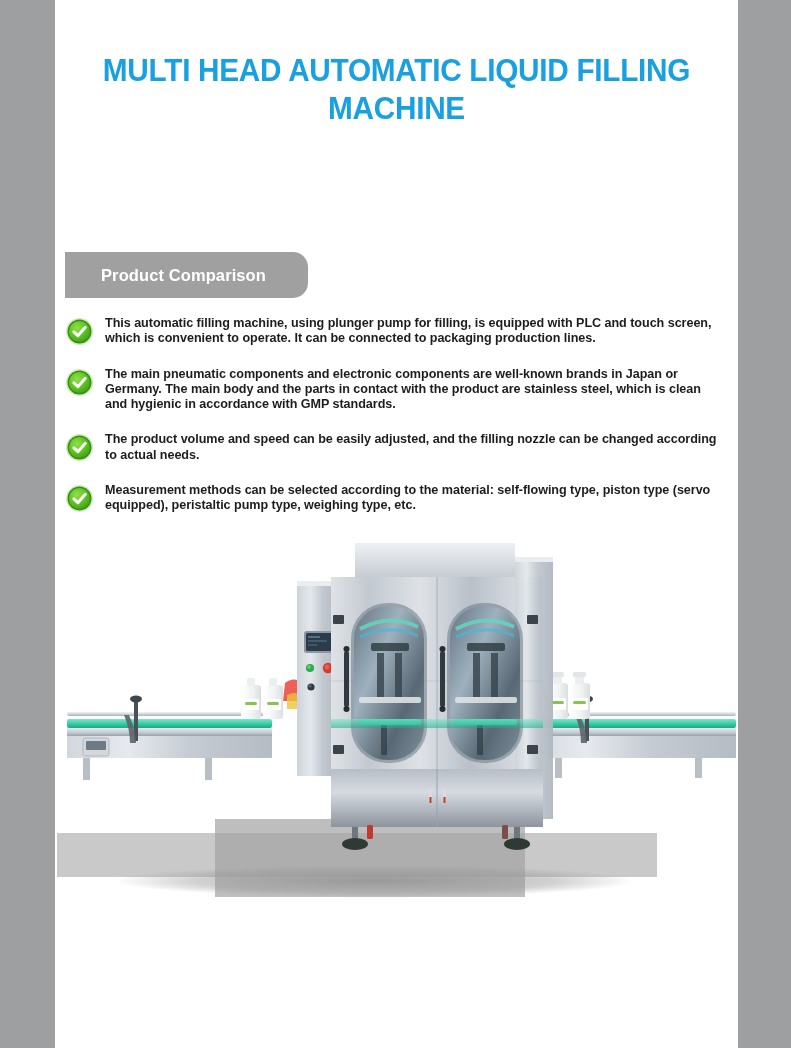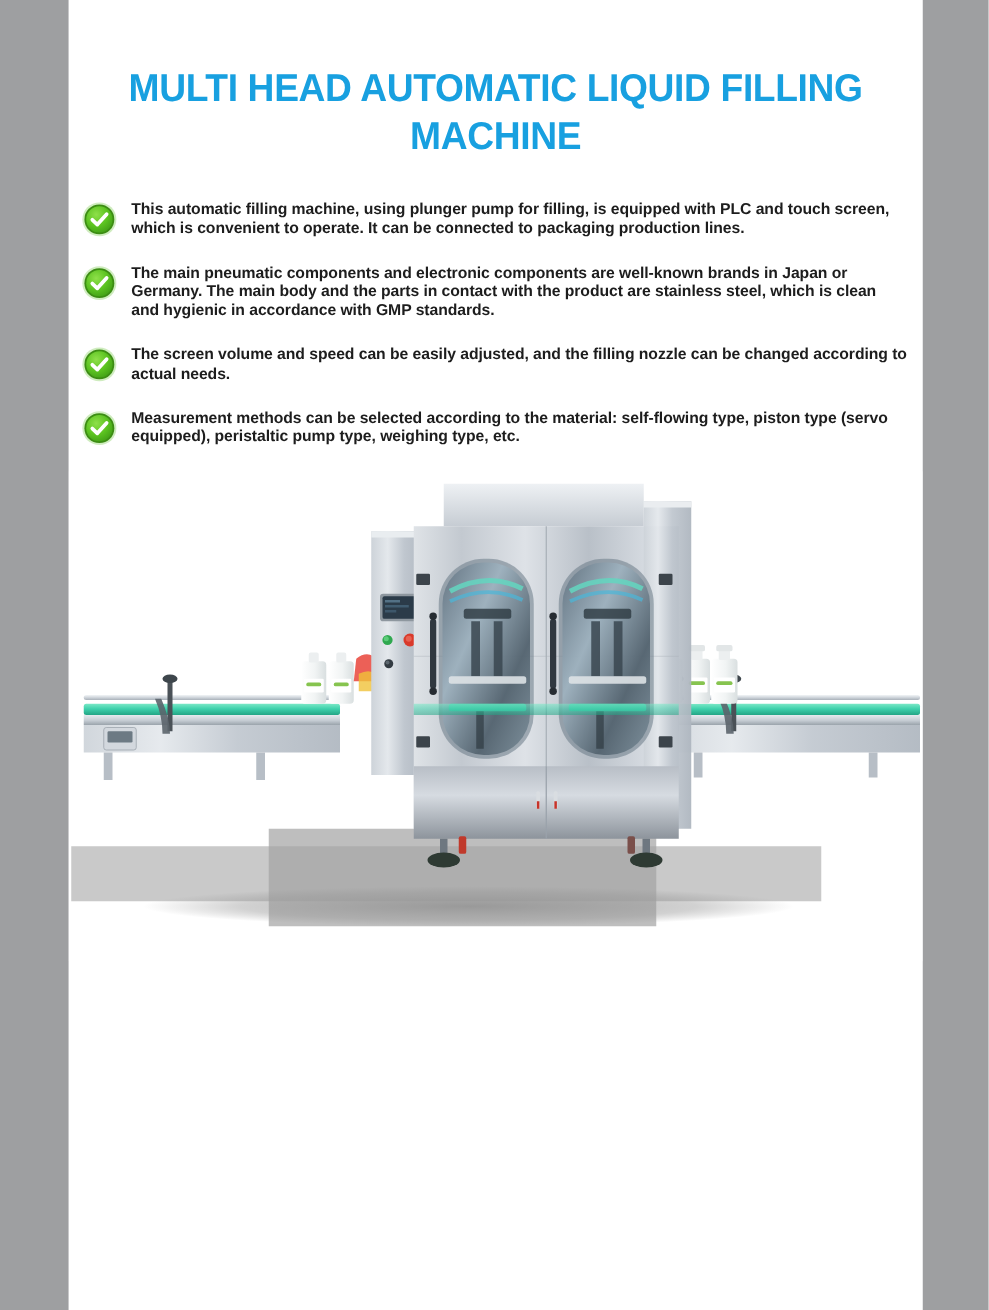--- a/index.html
+++ b/index.html
@@ -48,21 +48,21 @@
     color:#ffffff;
     font-weight:bold;
     font-size:16.5px;
     line-height:20px;
     padding:13px 42px 13px 36px;
     border-radius:0 15px 15px 0;
     letter-spacing:0.1px;
   }
 
   
-  #bullets{ margin-top:31px; padding:0 12px 0 10px; }
+  #bullets{ margin-top:17px; padding:0 12px 0 10px; }
   .bullet{
     display:flex;
     align-items:flex-start;
     margin-bottom:19px;
   }
   .check-icon{
     flex:0 0 auto;
     width:29px; height:29px;
     margin-right:11px;
     margin-top:2px;
@@ -94,20 +94,23 @@
 
 <div id="page">
 
   <div class="side-band left"></div>
   <div class="side-band right"></div>
 
   <div id="content">
 
     <h1 id="title">MULTI HEAD AUTOMATIC LIQUID FILLING MACHINE</h1>
 
+    <div id="banner-wrap">
+      <div id="banner">Product Comparison</div>
+    </div>
 
     <div id="bullets">
 
       <div class="bullet">
         <span class="check-icon">
           <svg viewBox="0 0 32 32">
             <defs>
               <radialGradient id="gA" cx="38%" cy="32%" r="78%">
                 <stop offset="0%" stop-color="#8fe04a"></stop>
                 <stop offset="55%" stop-color="#5cc321"></stop>
@@ -137,21 +140,21 @@
 
       <div class="bullet">
         <span class="check-icon">
           <svg viewBox="0 0 32 32">
             <circle cx="16" cy="16" r="15" fill="#5fbf2a" opacity="0.30"></circle>
             <circle cx="16" cy="16" r="13.2" fill="#3c8d13"></circle>
             <circle cx="16" cy="16" r="11.6" fill="url(#gA)"></circle>
             <path d="M9.8 16.4 L14.2 20.6 L22.4 11.4" fill="none" stroke="#ffffff" stroke-width="3.3" stroke-linecap="round" stroke-linejoin="round"></path>
           </svg>
         </span>
-        <span class="bullet-text">The screen volume and speed can be easily adjusted, and the filling nozzle can be changed according to actual needs.</span>
+        <span class="bullet-text">The product volume and speed can be easily adjusted, and the filling nozzle can be changed according to actual needs.</span>
       </div>
 
       <div class="bullet">
         <span class="check-icon">
           <svg viewBox="0 0 32 32">
             <circle cx="16" cy="16" r="15" fill="#5fbf2a" opacity="0.30"></circle>
             <circle cx="16" cy="16" r="13.2" fill="#3c8d13"></circle>
             <circle cx="16" cy="16" r="11.6" fill="url(#gA)"></circle>
             <path d="M9.8 16.4 L14.2 20.6 L22.4 11.4" fill="none" stroke="#ffffff" stroke-width="3.3" stroke-linecap="round" stroke-linejoin="round"></path>
           </svg>

